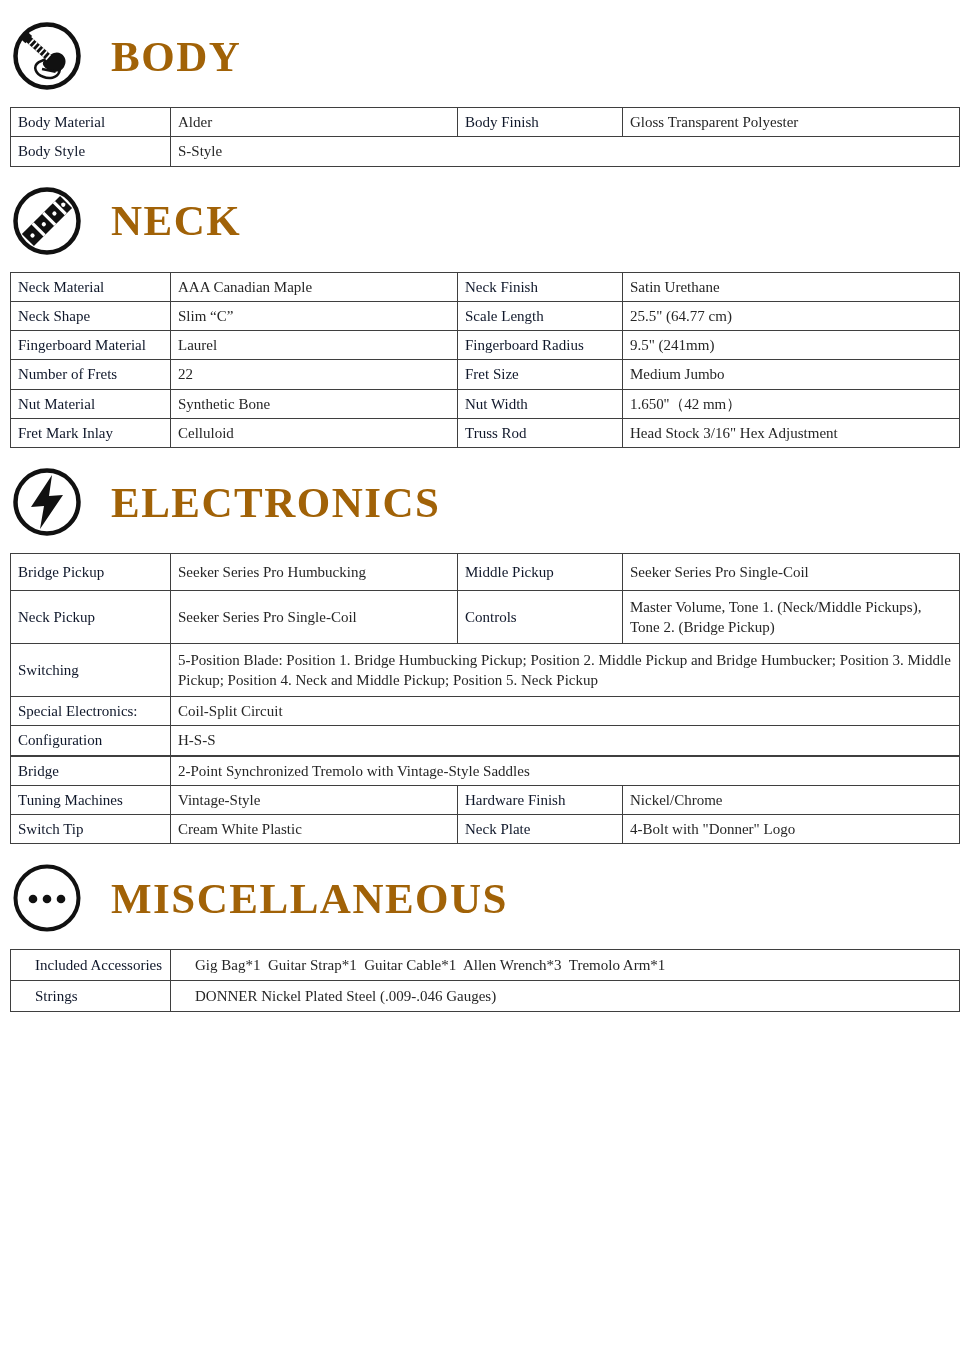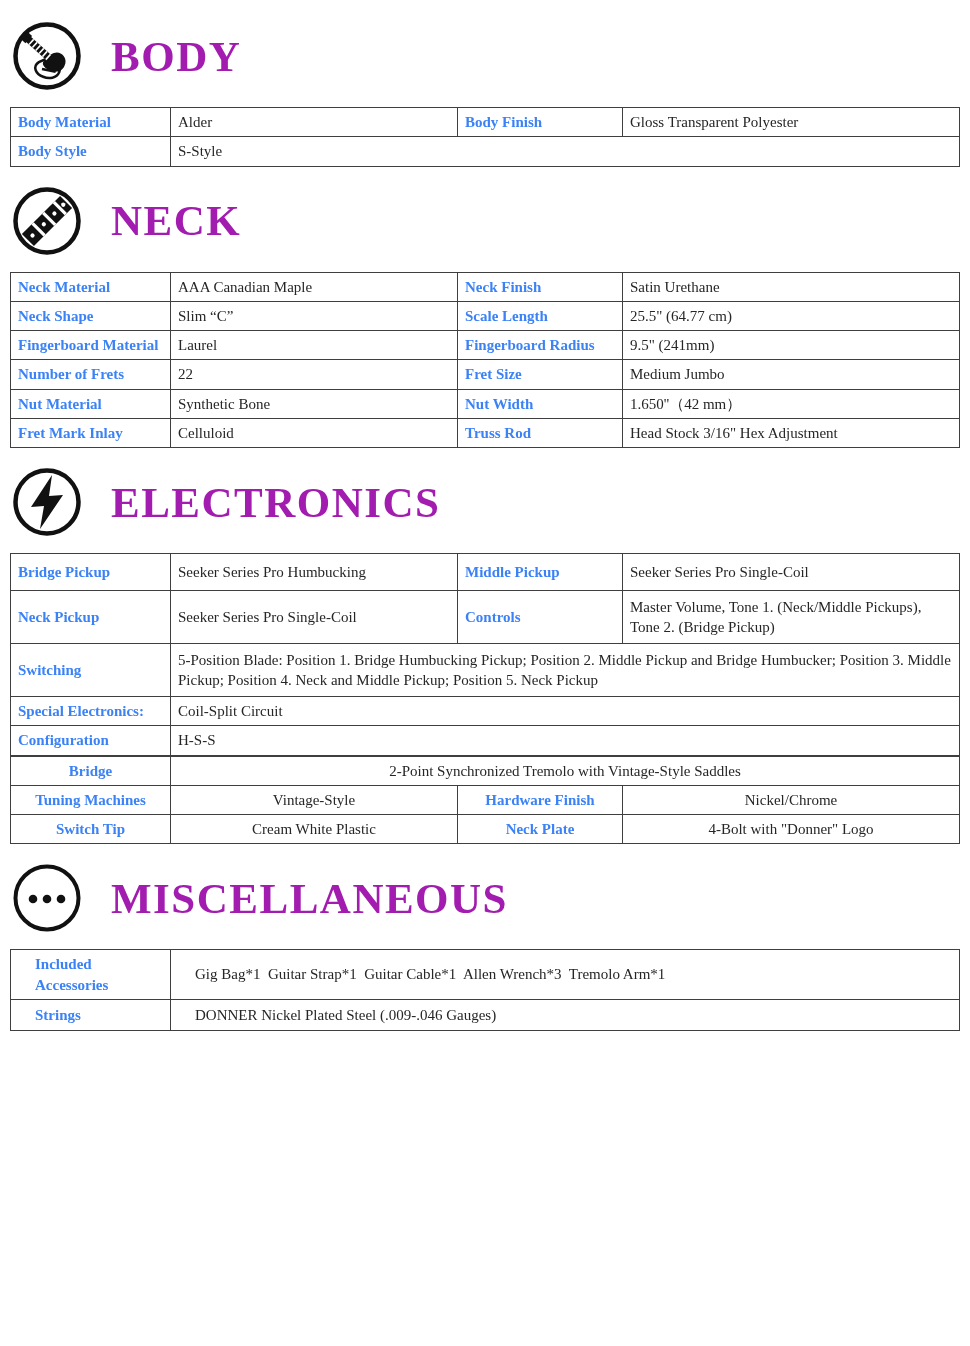--- a/index.html
+++ b/index.html
@@ -16,49 +16,49 @@
     margin: 19px 0 16px 2px; height: 70px;
   }
   .spec-section:first-child .sec-header { margin-top: 21px; }
   .sec-icon { width: 70px; height: 70px; flex: 0 0 70px; }
   .sec-title {
     margin: 0;
     font-family: "Liberation Serif", serif;
     font-weight: bold;
     font-size: 43px;
     letter-spacing: 1.5px;
-    color: #a21caf;
+    color: #a16207;
     line-height: 1;
   }
 
   table.spec-table {
     border-collapse: collapse;
     table-layout: fixed;
     width: 949px;
   }
   td {
     border: 1.6px solid #3f3f3f;
     padding: 4px 7px 4px 7px;
     font-size: 15px;
     line-height: 1.35;
     color: #262626;
     vertical-align: middle;
     overflow: hidden;
   }
-  td.label { font-weight: bold; color: #3b82f6; }
+  td.label { font-weight: normal; color: #0f172a; }
   td.value { white-space: pre-wrap; }
 
   .sec-body td          { height: 25px; }
   .sec-neck td          { height: 29px; }
   .sec-electronics tr:nth-child(1) td { height: 37px; }
   .sec-electronics tr:nth-child(2) td { height: 53px; }
   .sec-electronics tr:nth-child(3) td { height: 53px; }
   .sec-electronics tr:nth-child(4) td,
   .sec-electronics tr:nth-child(5) td { height: 28px; }
-  .sec-hardware td      { height: 29px; text-align: center; }
+  .sec-hardware td      { height: 29px; }
   .sec-miscellaneous td { height: 31px; padding-left: 24px; }
 </style>
 </head>
 <body>
 
 <div class="page" id="sections-root">
     <section class="spec-section sec-body">
       <div class="sec-header">
         <span class="sec-icon"><svg width="70" height="70" viewBox="0 0 70 70">
             <circle cx="35" cy="35" r="31.5" fill="none" stroke="#111" stroke-width="4.5"></circle>

